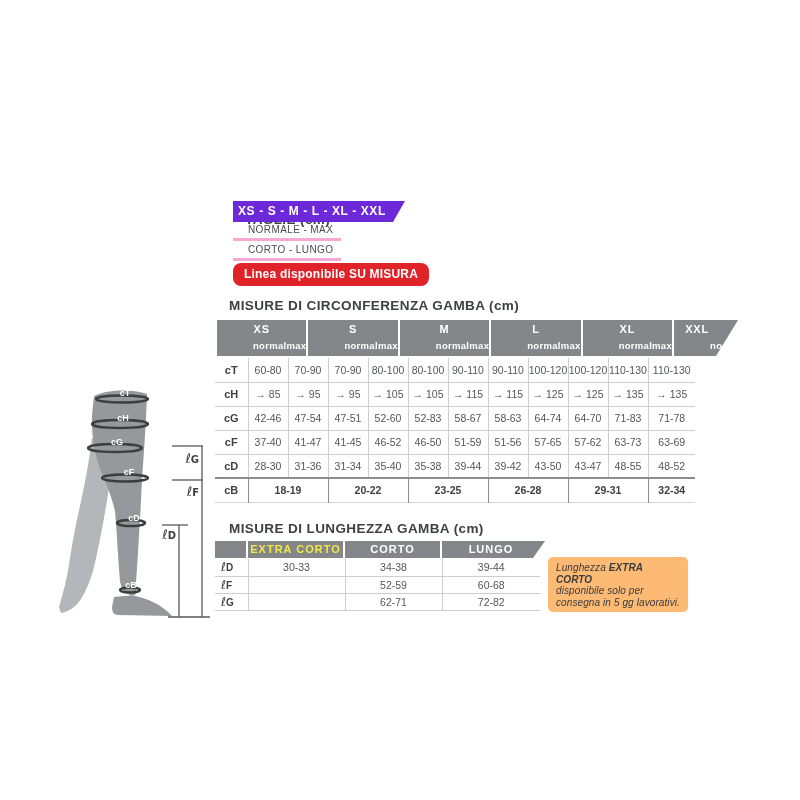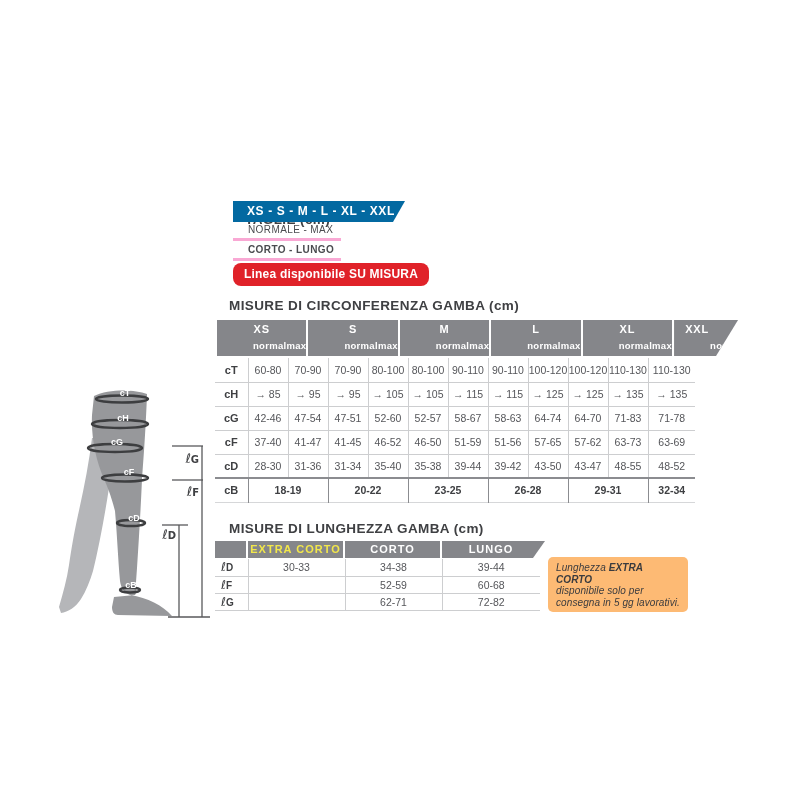--- a/index.html
+++ b/index.html
@@ -10,23 +10,23 @@
     color: #414247;
   }
   .abs { position: absolute; }
 
   
   .h-title {
     font-size: 13.5px; font-weight: bold; letter-spacing: .4px; color: #3f4043;
   }
   .banner {
     left: 233px; top: 201px; width: 172px; height: 21px;
-    background: #0369a1; color: #ffffff;
+    background: #6d28d9; color: #ffffff;
     font-size: 12px; font-weight: bold; letter-spacing: .6px;
-    line-height: 21px; padding-left: 14px;
+    line-height: 21px; padding-left: 5px;
     clip-path: polygon(0 0, 100% 0, calc(100% - 12px) 100%, 0 100%);
   }
   .sub-line {
     left: 233px; width: 108px; height: 17px;
     font-size: 10px; letter-spacing: .4px; color: #4a4b4f;
     padding-left: 15px; border-bottom: 3px solid #f9a8d4;
   }
   .badge {
     left: 233px; top: 263px; height: 23px;
     background: #e02229; color: #ffffff; border-radius: 8px;
@@ -136,21 +136,21 @@
   <text class="len-label" x="149" y="80" text-anchor="end"><tspan font-style="italic" font-size="13">ℓ</tspan><tspan font-size="10" font-weight="bold">G</tspan></text>
   <text class="len-label" x="149" y="113" text-anchor="end"><tspan font-style="italic" font-size="13">ℓ</tspan><tspan font-size="10" font-weight="bold">F</tspan></text>
   <text class="len-label" x="126" y="156" text-anchor="end"><tspan font-style="italic" font-size="13">ℓ</tspan><tspan font-size="10" font-weight="bold">D</tspan></text>
 </svg>
 
 <div class="abs h-title" style="left:245px; top:180px;margin-top:32px;">TAGLIE (cm)</div>
 
 <div class="abs banner">XS - S - M - L - XL - XXL</div>
 
 <div class="abs sub-line" style="top:224px;">NORMALE - MAX</div>
-<div class="abs sub-line" style="top:244px;font-weight:bold;">CORTO - LUNGO</div>
+<div class="abs sub-line" style="top:244px;">CORTO - LUNGO</div>
 
 <div class="abs badge">Linea disponibile SU MISURA</div>
 
 <div class="abs h-title" style="left:229px; top:298px;">MISURE DI CIRCONFERENZA GAMBA (cm)</div>
 
 <div class="abs ct-wrap" id="circ-table">
     <div class="ct-head">
       <div class="ct-hcell ct-corner"></div>
       <div class="ct-hcell ct-group">
         <div class="ct-gsize">XS</div>
@@ -237,21 +237,21 @@
           <td>→ 125</td>
           <td>→ 135</td>
           <td>→ 135</td>
         </tr>
         <tr>
           <th>cG</th>
           <td>42-46</td>
           <td>47-54</td>
           <td>47-51</td>
           <td>52-60</td>
-          <td>52-57</td>
+          <td>52-83</td>
           <td>58-67</td>
           <td>58-63</td>
           <td>64-74</td>
           <td>64-70</td>
           <td>71-83</td>
           <td>71-78</td>
         </tr>
         <tr>
           <th>cF</th>
           <td>37-40</td>

